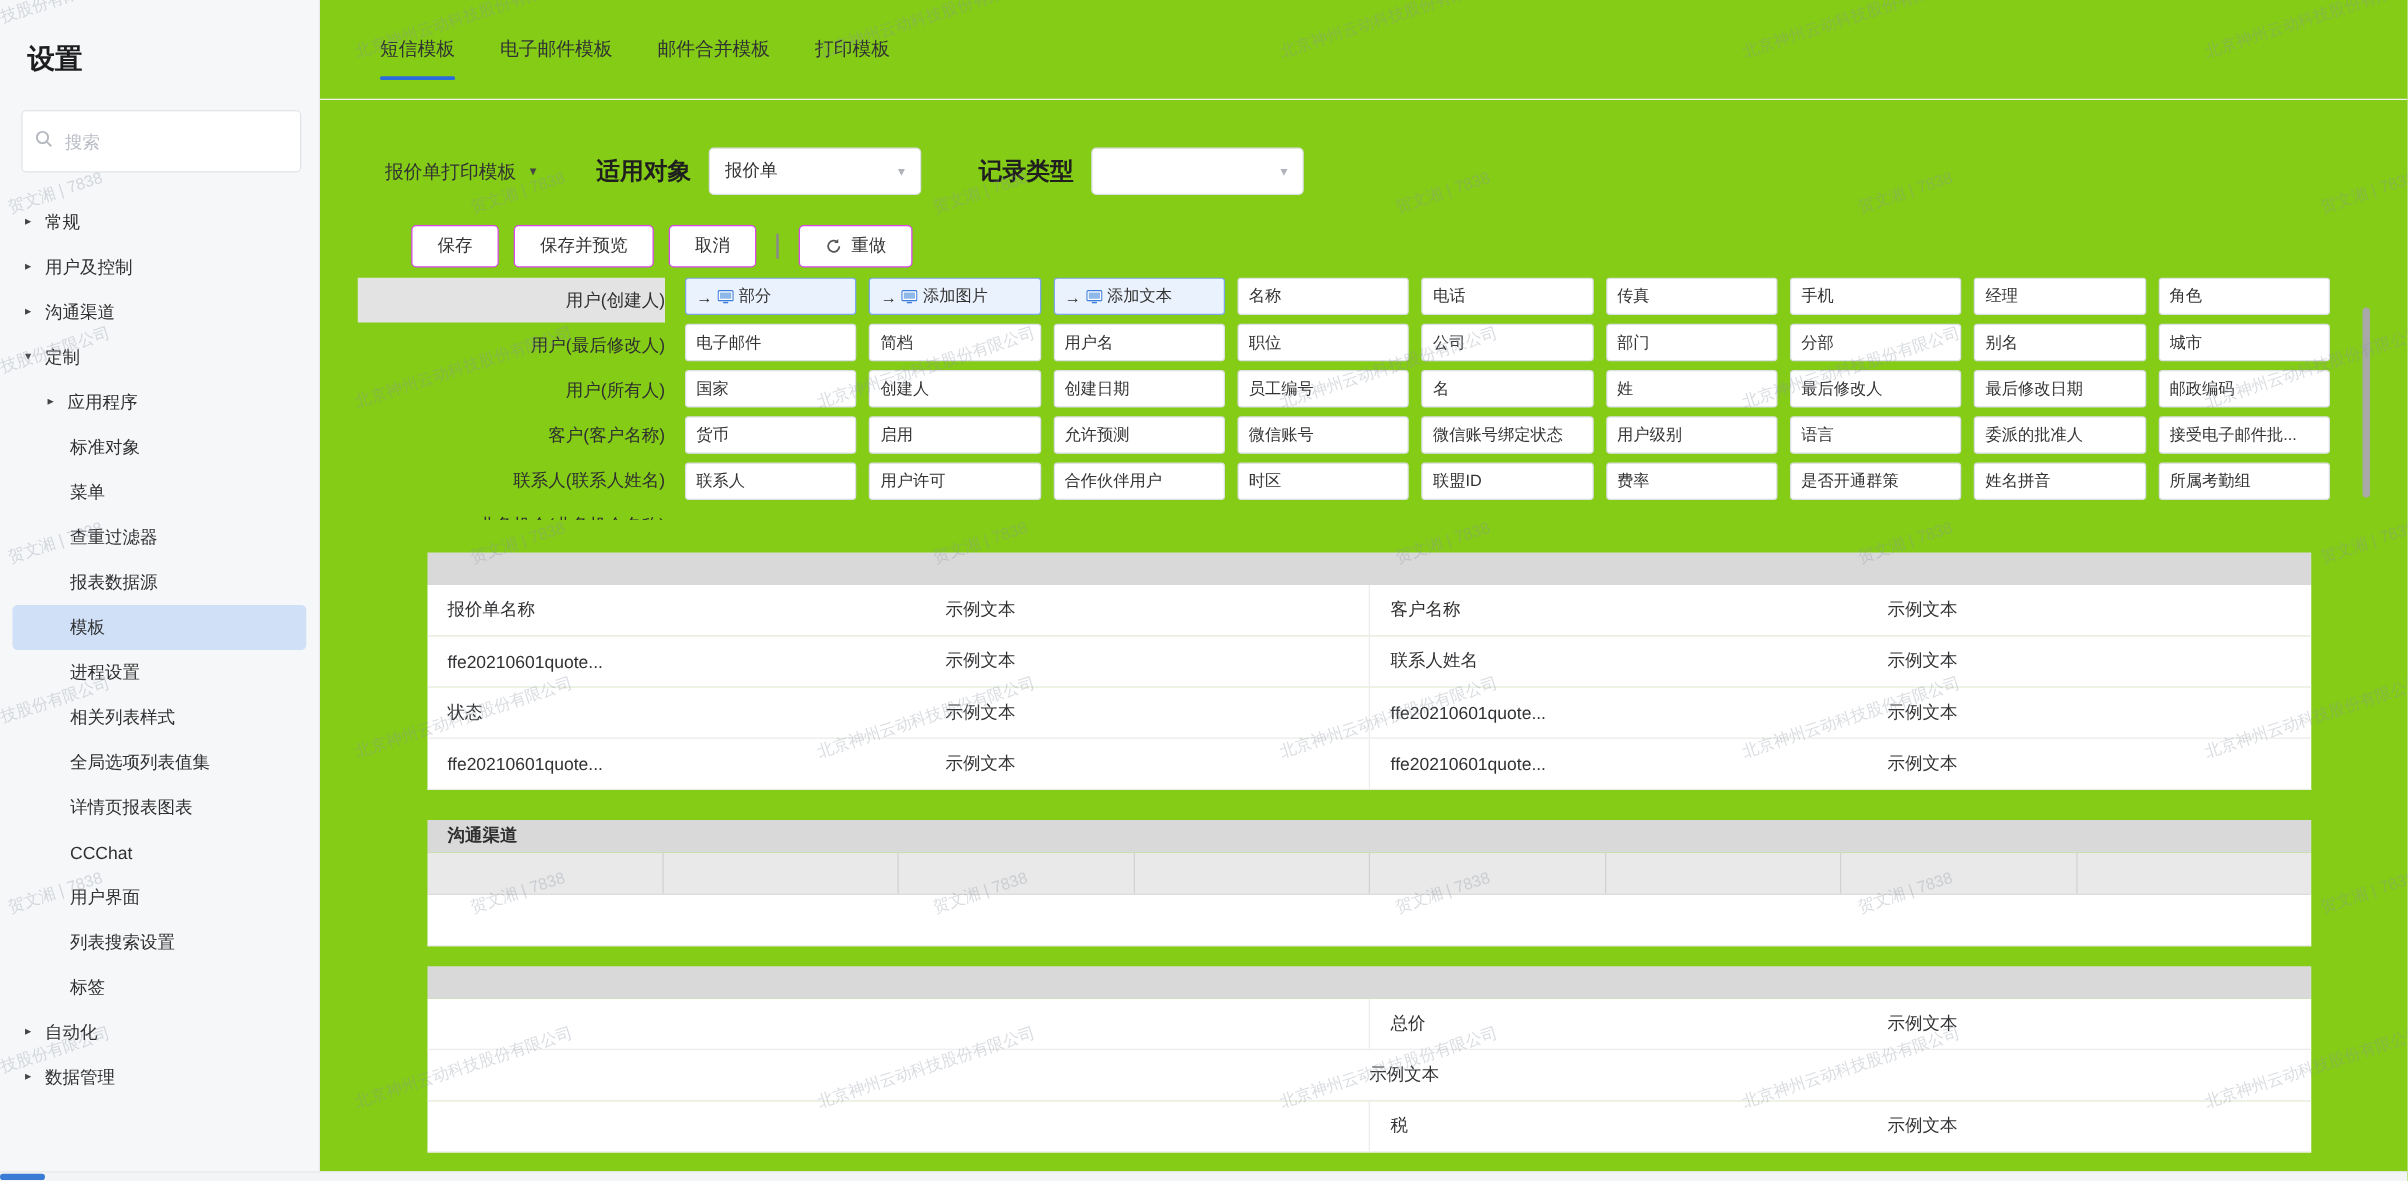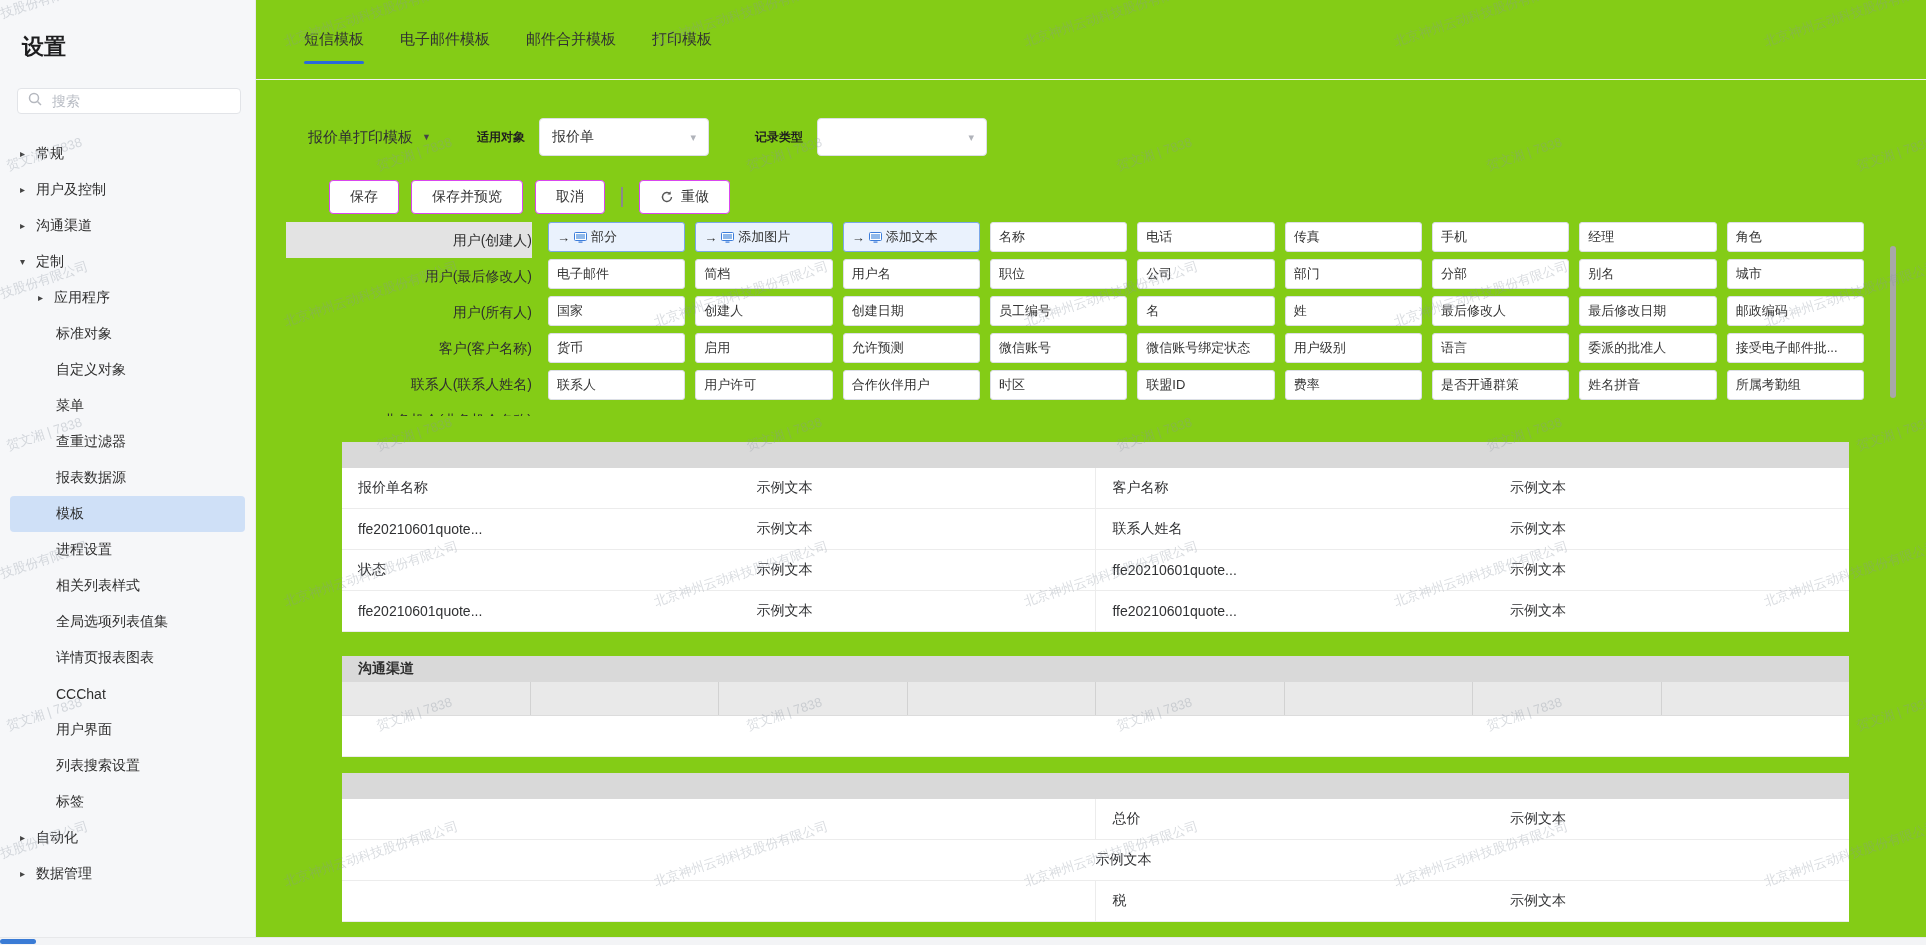--- a/index.html
+++ b/index.html
@@ -13,42 +13,42 @@
   
   .wm-layer{position:absolute; inset:0; z-index:99; pointer-events:none; overflow:hidden;}
   .wm{position:absolute; transform:rotate(-18deg); font-size:13px; color:rgba(140,148,160,0.33); white-space:nowrap;}
 
   
   .app{display:flex; height:100%;}
 
   
   .sidebar{width:256px; flex-shrink:0; background:#f6f7f9; border-right:1px solid #e8eaee; padding-top:32px;}
   .side-title{font-size:22px; font-weight:bold; margin:0 0 26px 22px; color:#1d1d1f;}
-  .search-box{margin:0 0 22px 17px; width:224px; height:26px; background:#fff; border:1px solid #e2e4e8; border-radius:4px; display:flex; align-items:center; padding:0 10px; gap:8px;}
+  .search-box{margin:0 0 22px 17px; width:224px; height:50px; background:#fff; border:1px solid #e2e4e8; border-radius:4px; display:flex; align-items:center; padding:0 10px; gap:8px;}
   .search-input{border:none; outline:none; background:transparent; font-size:14px; width:100%; color:#333;}
   .search-input::placeholder{color:#b9bdc5;}
   .side-menu{margin-top:22px;}
   .side-item{height:36px; display:flex; align-items:center; font-size:14px; color:#2f2f2f; cursor:pointer; padding-left:20px; white-space:nowrap;}
   .side-item .tri{display:none; width:16px; font-size:10px; color:#444; line-height:1;}
   .side-item.arrow-right .tri{display:inline-block;} .side-item.arrow-right .tri::before{content:"▸";}
   .side-item.arrow-down  .tri{display:inline-block;} .side-item.arrow-down  .tri::before{content:"▾";}
   .side-item.lvl1{padding-left:38px;}
   .side-item.lvl2{padding-left:56px;}
   .side-item.selected{background:#cfe0f7; border-radius:4px; margin:0 10px; padding-left:46px;}
 
   
   .main{flex:1; position:relative; background:#84cc16;}
   .tabs{height:80px; display:flex; align-items:center; padding-left:48px; border-bottom:1px solid #f0f0f0; font-size:15px;}
   .tab{height:100%; display:flex; align-items:center; margin-right:36px; cursor:pointer; position:relative; color:#303133;}
   .tab.active::after{content:""; position:absolute; left:0; bottom:15px; width:100%; height:3px; background:#2a6bdb; border-radius:2px;}
 
   .selector-row{margin:38px 0 0 52px; display:flex; align-items:center; height:38px;}
   .tpl-dropdown{background:none; border:none; font-size:15px; color:#303133; display:flex; align-items:center; gap:9px; cursor:pointer; padding:0; font-family:inherit;}
   .solid-caret{font-size:9px; color:#454545;}
-  .field-label{font-weight:bold; font-size:12px; margin-left:46px; margin-right:14px; color:#1f1f1f;}
+  .field-label{font-weight:bold; font-size:19px; margin-left:46px; margin-right:14px; color:#1f1f1f;}
   .select{width:170px; height:38px; border:1px solid #dcdfe6; border-radius:4px; background:#fff; display:flex; align-items:center; justify-content:space-between; padding:0 12px; font-size:14px; cursor:pointer; color:#333;}
   .caret{color:#b0b3ba; font-size:11px;}
 
   .btn-row{margin:24px 0 0 73px; display:flex; align-items:center;}
   .btn{height:34px; padding:0 20px; background:#fff; border:1px solid #d946ef; border-radius:4px; font-size:14px; color:#333; margin-right:12px; cursor:pointer; font-family:inherit;}
   .vdivider{width:2px; height:20px; background:#8a8a8a; margin:0 16px 0 4px;}
   .redo-btn{display:flex; align-items:center; gap:7px;}
 
   
   .palette{margin:8px 62px 0 30px; display:flex; height:194px; overflow:hidden;}
@@ -164,24 +164,20 @@
         <div class="side-item lvl1 arrow-right">
     <span class="tri"></span>
     <span class="side-label">应用程序</span>
   </div>
         <div class="side-item lvl2">
 
     <span class="side-label">标准对象</span>
   </div>
         <div class="side-item lvl2">
 
-    <span class="side-label">自定义对象</span>
-  </div>
-        <div class="side-item lvl2">
-
     <span class="side-label">菜单</span>
   </div>
         <div class="side-item lvl2">
 
     <span class="side-label">查重过滤器</span>
   </div>
         <div class="side-item lvl2">
 
     <span class="side-label">报表数据源</span>
   </div>

